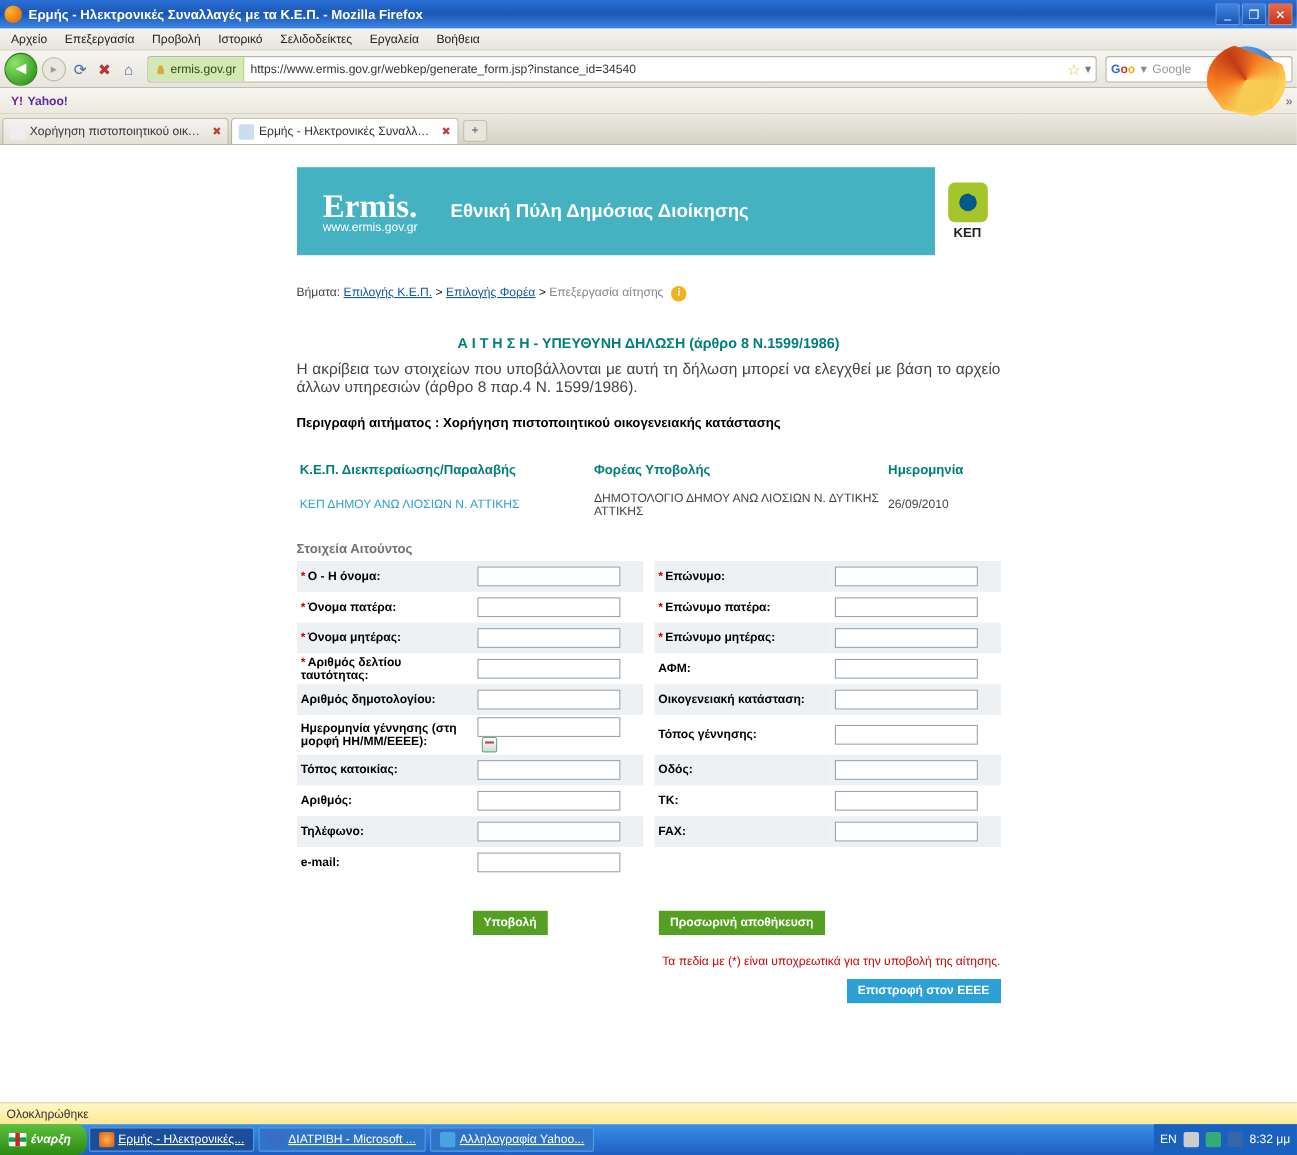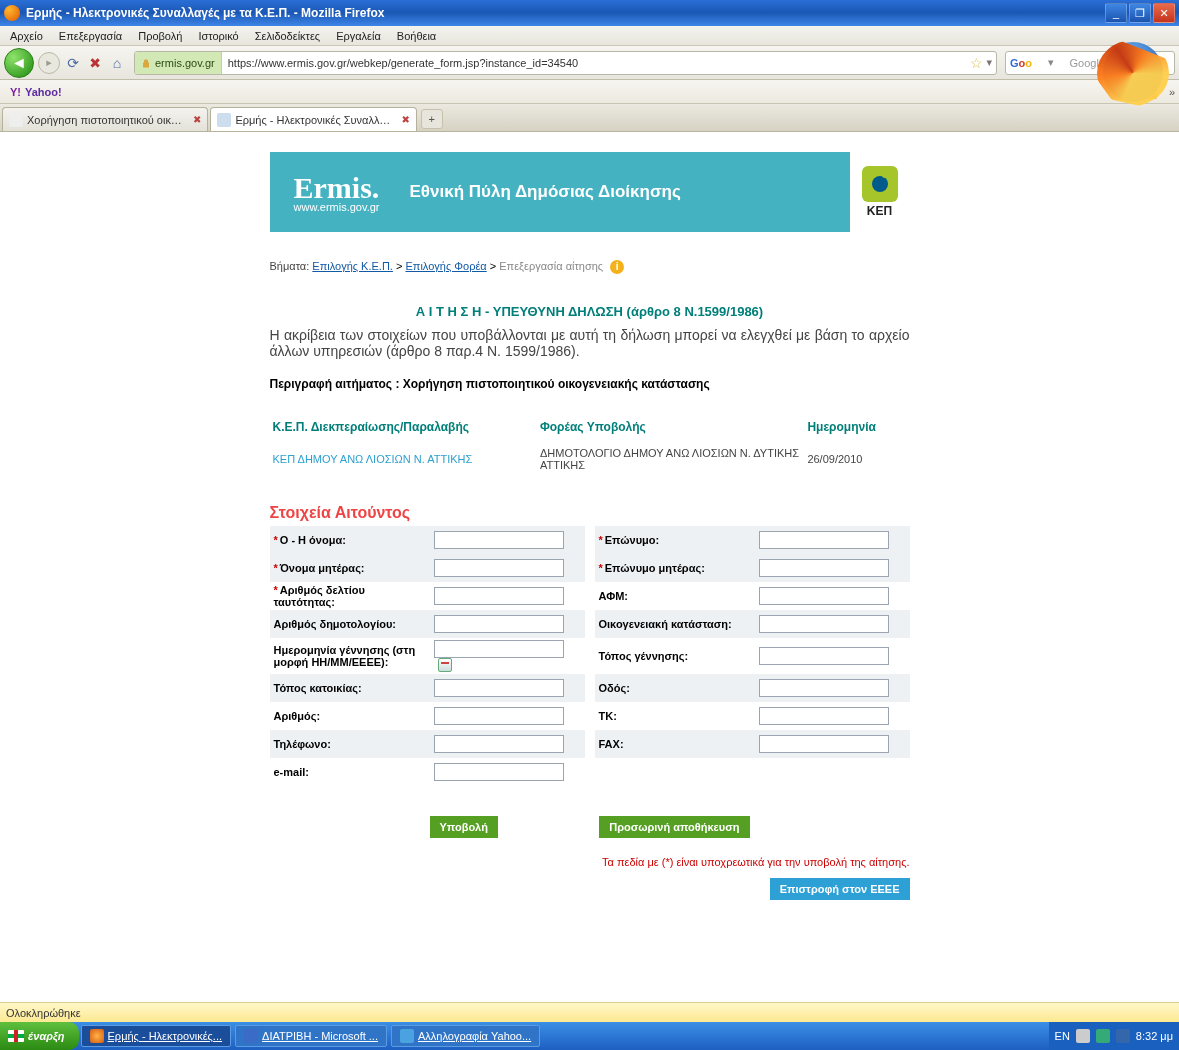--- a/index.html
+++ b/index.html
@@ -14,21 +14,21 @@
   .menubar { height: 20px; background: linear-gradient(#f4f3ee,#e7e5dd); display: flex; align-items: center; padding: 0 6px; gap: 8px; color: #222; border-bottom: 1px solid #ccc6b8; }
   .menubar span { padding: 2px 4px; }
   .navbar { height: 34px; background: linear-gradient(#f6f5f0,#e7e5dd); display: flex; align-items: center; padding: 0 4px; gap: 4px; border-bottom: 1px solid #c0bda8; position: relative; }
   .back-btn { width: 30px; height: 30px; border-radius: 50%; background: radial-gradient(circle at 30% 30%,#8fe36a,#1b8a0e); display: flex; align-items: center; justify-content: center; color: #fff; font-size: 16px; border: 1px solid #2a7e19; }
   .fwd-btn { width: 22px; height: 22px; border-radius: 50%; background: #e8e8df; border: 1px solid #bdb9a6; color: #9b9b8f; display: flex; align-items: center; justify-content: center; }
   .urlbar { flex: 1; height: 24px; background: #fff; border: 1px solid #b8b8a8; border-radius: 3px; display: flex; align-items: center; margin: 0 4px; overflow: hidden; }
   .urlbar .sitebox { background: #d2e8b5; height: 100%; padding: 0 6px; display: flex; align-items: center; gap: 4px; color: #2b4d12; font-size: 11px; border-right: 1px solid #b8d88f; }
   .urlbar .sitebox .lock-icon { width: 10px; height: 10px; background: #dba83d; clip-path: polygon(20% 50%,20% 100%,80% 100%,80% 50%,70% 50%,70% 30%,60% 20%,40% 20%,30% 30%,30% 50%); }
   .urlbar .url-text { padding: 0 6px; color: #333; flex: 1; white-space: nowrap; }
   .urlbar .star { color: #d9c14b; font-size: 14px; margin-right: 4px; }
-  .searchbar { width: 170px; height: 24px; background: #fff; border: 1px solid #b8b8a8; border-radius: 3px; display: flex; align-items: center; padding: 0 4px; gap: 16px; color: #888; }
+  .searchbar { width: 170px; height: 24px; background: #fff; border: 1px solid #b8b8a8; border-radius: 3px; display: flex; align-items: center; padding: 0 4px; gap: 5px; color: #888; }
   .searchbar .glogo { font-weight: bold; }
   .searchbar .glogo .g1{color:#2f6bd6}.searchbar .glogo .g2{color:#d4382f}.searchbar .glogo .g3{color:#f1b600}
   .big-ff { position: absolute; right: 6px; top: -14px; width: 80px; height: 80px; pointer-events: none; z-index: 5; }
   .big-ff .globe { width: 60px; height: 60px; border-radius: 50%; background: radial-gradient(circle at 35% 35%,#7fc1ff,#1851a6); position: absolute; left: 10px; top: 10px; }
   .big-ff .fox { position: absolute; left: 4px; top: 8px; width: 72px; height: 66px; border-radius: 50%; background: conic-gradient(from 200deg,#ffcf4b,#ff7b17,#c8350a,#ff7b17,#ffcf4b 70%); clip-path: polygon(0 30%,8% 8%,30% 0,100% 30%,100% 80%,60% 100%,20% 90%,0 60%); opacity: .95; }
   .bookbar { height: 24px; background: linear-gradient(#f6f5f0,#ece9df); display: flex; align-items: center; padding: 0 4px; gap: 6px; border-bottom: 1px solid #c9c5b4; }
   .bookitem { display: flex; align-items: center; gap: 4px; padding: 0 6px; color: #5c2aa3; font-weight: bold; }
   .tabbar { height: 28px; background: linear-gradient(#ebe9e0,#d6d3c4); display: flex; align-items: flex-end; padding: 0 2px; border-bottom: 1px solid #b8b49e; }
   .tab { height: 24px; max-width: 220px; display: flex; align-items: center; gap: 4px; background: linear-gradient(#f4f3ef,#e3e1d8); border: 1px solid #b5b19a; border-bottom: none; border-radius: 4px 4px 0 0; padding: 0 6px 0 6px; margin-right: 2px; font-size: 11px; color: #333; }
   .tab.active { background: #fff; }
@@ -53,21 +53,21 @@
   .breadcrumb a { color: #1259a6; }
   .breadcrumb .here { color: #888; }
   .info-i { display: inline-block; width: 14px; height: 14px; border-radius: 50%; background: #f4b21a; color: #fff; text-align: center; font-weight: bold; font-size: 10px; line-height: 14px; margin-left: 4px; }
   .h-title { text-align: center; color: #007f7a; font-weight: bold; font-size: 13px; margin-top: 30px; }
   .sub-note { color: #444; font-size: 14px; margin-top: 8px; text-align: justify; }
   .req-desc { font-weight: bold; margin-top: 18px; font-size: 12px; }
   .info-table { width: 100%; margin-top: 26px; table-layout: fixed; }
   .info-table th { text-align: left; color: #007f7a; font-weight: bold; font-size: 12px; padding-bottom: 10px; }
   .info-table td { font-size: 11px; color: #444; }
   .info-table .kep-link { color: #2da0d0; }
-  .sec-title { color: #ef4444; font-weight: bold; font-size: 16px; margin-top: 30px; }
+  .sec-title { color: #737373; font-weight: bold; font-size: 12px; margin-top: 18px; }
   .form-grid { width: 100%; border-collapse: collapse; margin-top: 4px; }
   .form-grid tr { height: 28px; }
   .form-grid tr.alt td { background: #eef1f4; }
   .form-grid td { padding: 2px 4px; vertical-align: middle; }
   .form-grid td.lbl { width: 160px; font-size: 11px; font-weight: bold; }
   .form-grid td.fld { width: 155px; }
   .form-grid td.sp { width: 10px; background: #fff !important; }
   .req { color: #c00; margin-right: 2px; }
   .txt-in { width: 130px; height: 18px; border: 1px solid #9aa5b1; padding: 0 3px; font-size: 11px; }
   .cal-icon { display: inline-block; width: 14px; height: 14px; background: linear-gradient(#fff,#cdd); border: 1px solid #6a7; border-radius: 2px; vertical-align: middle; margin-left: 4px; position: relative; }
@@ -216,20 +216,27 @@
 
     <table class="form-grid">
       <tbody>
           <tr class="alt">
         <td class="lbl"><span class="req">*</span><span>Ο - Η όνομα:</span></td>
         <td class="fld"><input class="txt-in" style=""></td>
         <td class="sp"></td>
         <td class="lbl"><span class="req">*</span><span>Επώνυμο:</span></td>
         <td class="fld"><input class="txt-in" style=""></td>
       </tr>
+      <tr>
+        <td class="lbl"><span class="req">*</span><span>Όνομα πατέρα:</span></td>
+        <td class="fld"><input class="txt-in" style=""></td>
+        <td class="sp"></td>
+        <td class="lbl"><span class="req">*</span><span>Επώνυμο πατέρα:</span></td>
+        <td class="fld"><input class="txt-in" style=""></td>
+      </tr>
       <tr class="alt">
         <td class="lbl"><span class="req">*</span><span>Όνομα μητέρας:</span></td>
         <td class="fld"><input class="txt-in" style=""></td>
         <td class="sp"></td>
         <td class="lbl"><span class="req">*</span><span>Επώνυμο μητέρας:</span></td>
         <td class="fld"><input class="txt-in" style=""></td>
       </tr>
       <tr>
         <td class="lbl"><span class="req">*</span><span>Αριθμός δελτίου ταυτότητας:</span></td>
         <td class="fld"><input class="txt-in" style=""></td>

